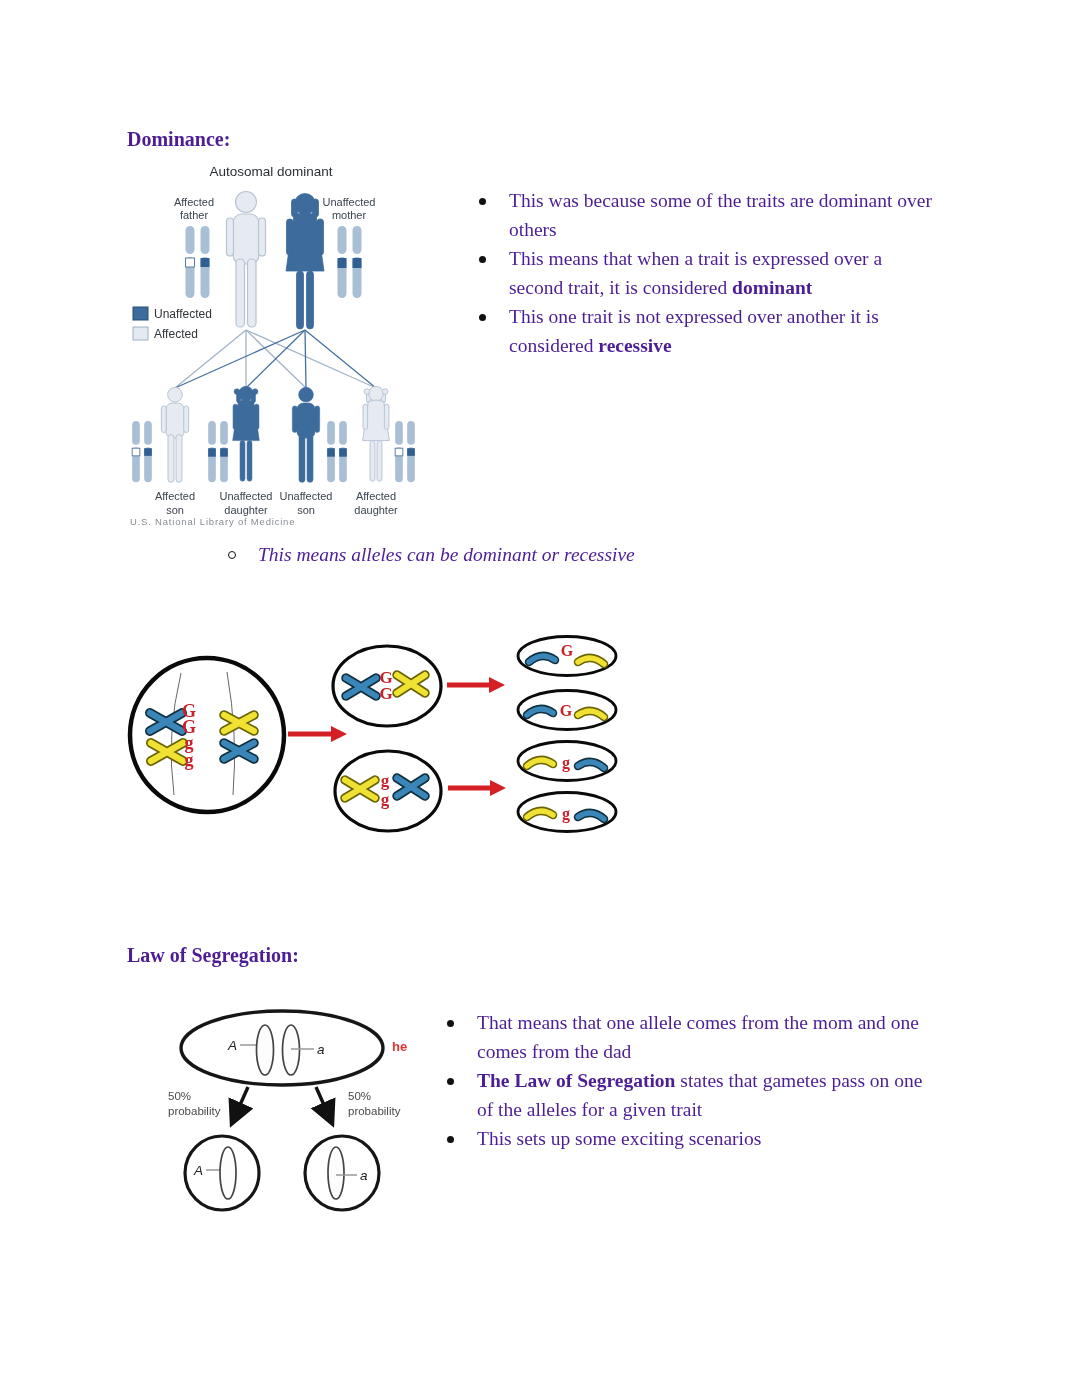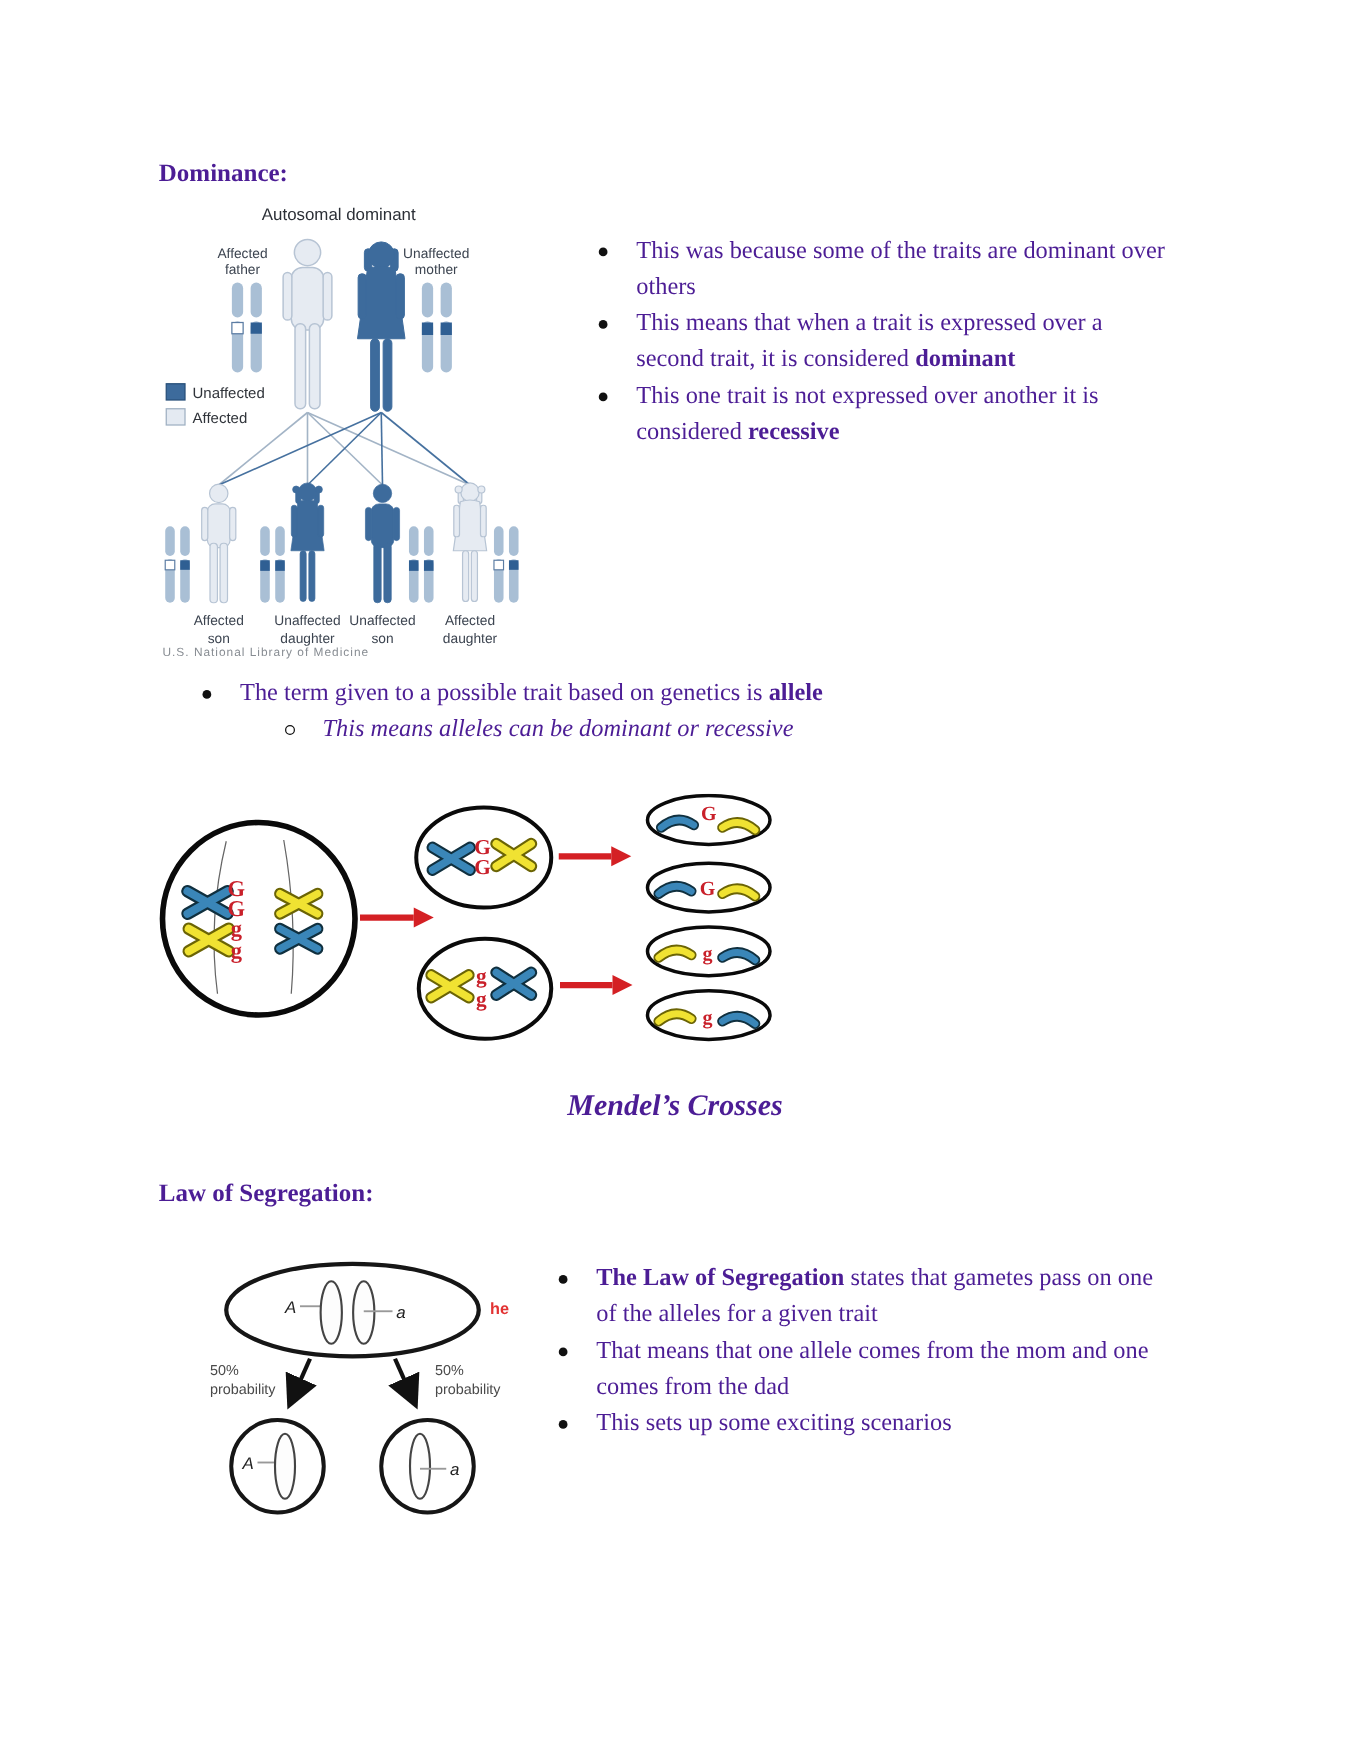--- a/index.html
+++ b/index.html
@@ -202,21 +202,20 @@
     <text class="ped-credit" x="2" y="367">U.S. National Library of Medicine</text>
   </svg>
 
   <ul id="dominance-bullets" class="bullets">
     <li><span>This was because some of the traits are dominant over others</span><span class="bseg"></span></li>
     <li><span>This means that when a trait is expressed over a second trait, it is considered </span><span class="bseg">dominant</span></li>
     <li><span>This one trait is not expressed over another it is considered </span><span class="bseg">recessive</span></li>
   </ul>
 
   <ul id="allele-bullets" class="bullets">
-    <li><span>The term given to a possible trait based on genetics is </span><span class="bseg">allele</span></li>
     <li class="sub"><span>This means alleles can be dominant or recessive</span></li>
   </ul>
 
   <svg id="fig-meiosis" class="fig" width="500" height="225" viewBox="0 0 500 225">
 
     <g>
       <circle cx="82" cy="100" r="77" fill="#ffffff" stroke="#0a0a0a" stroke-width="4.5"></circle>
       <g stroke="#666" stroke-width="1" fill="none">
         <path d="M 56,38 Q 41,100 49,160"></path>
         <path d="M 102,37 Q 113,100 108,160"></path>
@@ -315,21 +314,20 @@
     <g>
       <ellipse cx="442" cy="177" rx="49" ry="19.5" fill="#ffffff" stroke="#0a0a0a" stroke-width="2.8"></ellipse>
       <path d="M -13,4 Q 0,-7 13,2" transform="translate(415,178)" stroke="#6b6405" stroke-width="8.5" stroke-linecap="round" fill="none"></path>
       <path d="M -13,4 Q 0,-7 13,2" transform="translate(415,178)" stroke="#f0e232" stroke-width="5.5" stroke-linecap="round" fill="none"></path>
       <path d="M -13,2 Q 0,-7 13,4" transform="translate(466,180)" stroke="#10303f" stroke-width="8.5" stroke-linecap="round" fill="none"></path>
       <path d="M -13,2 Q 0,-7 13,4" transform="translate(466,180)" stroke="#3a86b8" stroke-width="5.5" stroke-linecap="round" fill="none"></path>
       <text class="allele-letter" font-size="16" x="441" y="184" text-anchor="middle">g</text>
     </g>
   </svg>
 
-  <div id="h-mendel">Mendel’s Crosses</div>
 
   <div id="h-law" class="h2">Law of Segregation:</div>
 
   <svg id="fig-law" class="fig" width="300" height="235" viewBox="0 0 300 235">
     <defs>
       <marker id="mblack" orient="auto" markerWidth="10" markerHeight="9" refX="6.5" refY="4">
         <path d="M0,0 L8,4 L0,8 Z" fill="#111"></path>
       </marker>
       <clipPath id="redclip">
           <rect x="262" y="34" width="16" height="18"></rect>
@@ -372,18 +370,18 @@
     </g>
     <g>
       <circle cx="212" cy="170" r="37" fill="#ffffff" stroke="#161616" stroke-width="3.2"></circle>
       <ellipse cx="206" cy="170" rx="8" ry="26" fill="#fdfdfd" stroke="#444" stroke-width="1.7"></ellipse>
       <line x1="206" y1="172" x2="227" y2="172" stroke="#999" stroke-width="1.5"></line>
       <text class="law-allele" x="230" y="177" text-anchor="start">a</text>
     </g>
   </svg>
 
   <ul id="seg-bullets" class="bullets">
+    <li><span class="bseg"></span><span>That means that one allele comes from the mom and one comes from the dad</span></li>
     <li><span class="bseg">The Law of Segregation</span><span> states that gametes pass on one of the alleles for a given trait</span></li>
-    <li><span class="bseg"></span><span>That means that one allele comes from the mom and one comes from the dad</span></li>
     <li><span class="bseg"></span><span>This sets up some exciting scenarios</span></li>
   </ul>
 
 </div>
 
 </body></html>

